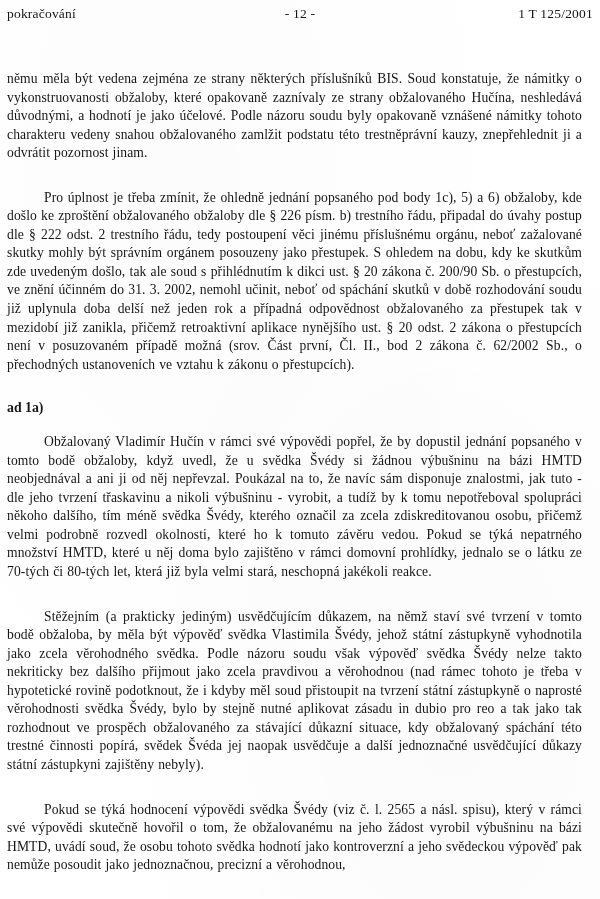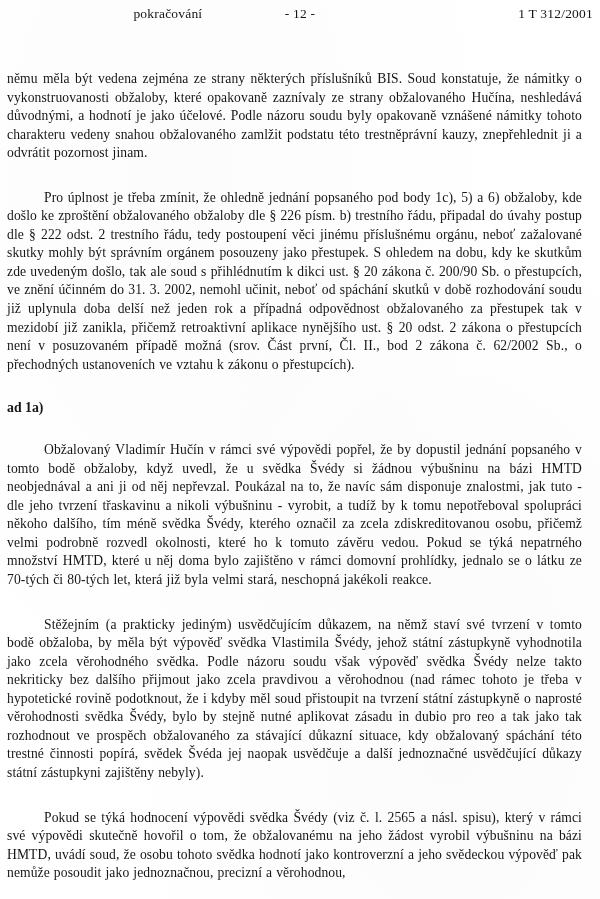--- a/index.html
+++ b/index.html
@@ -26,21 +26,21 @@
     position: absolute;
     top: 6px;
     left: 7px;
     right: 7px;
     display: flex;
     justify-content: space-between;
     align-items: baseline;
     font-size: 13.5px;
     letter-spacing: 0.2px;
   }
-  .page-header .hdr-left   { flex: 1; text-align: right; }
+  .page-header .hdr-left   { flex: 1; text-align: left; }
   .page-header .hdr-center { flex: 1; text-align: center; }
   .page-header .hdr-right  { flex: 1; text-align: right; }
   .page-body {
     position: absolute;
     top: 70px;
     left: 7px;
     right: 18px;
   }
   .para {
     margin: 0 0 11px 0;
@@ -48,35 +48,35 @@
     line-height: 18.55px;
     text-align: justify;
     text-justify: inter-word;
     word-spacing: 0.5px;
     letter-spacing: 0.1px;
   }
   .para.indent { text-indent: 37px; font-family: Liberation Serif, serif; }
   .para.no-indent { text-indent: 0; }
   .gap-after-block { margin-bottom: 26px; }
   .section-heading {
-    margin: 22px 0 25px 0;
+    margin: 22px 0 17px 0;
     font-size: 13.8px;
     font-weight: bold;
     text-align: left;
   }
 </style>
 </head>
 <body>
 
 <div class="scan-page">
 
   <div class="page-header">
     <span class="hdr-left">pokračování</span>
     <span class="hdr-center">- 12 -</span>
-    <span class="hdr-right">1 T 312/2001</span>
+    <span class="hdr-right">1 T 125/2001</span>
   </div>
 
   <div class="page-body">
 
     <p class="para no-indent gap-after-block">němu měla být vedena zejména ze strany některých příslušníků BIS. Soud konstatuje, že námitky o vykonstruovanosti obžaloby, které opakovaně zaznívaly ze strany obžalovaného Hučína, neshledává důvodnými, a hodnotí je jako účelové. Podle názoru soudu byly opakovaně vznášené námitky tohoto charakteru vedeny snahou obžalovaného zamlžit podstatu této trestněprávní kauzy, znepřehlednit ji a odvrátit pozornost jinam.</p>
 
     <p class="para indent gap-after-block">Pro úplnost je třeba zmínit, že ohledně jednání popsaného pod body 1c), 5) a 6) obžaloby, kde došlo ke zproštění obžalovaného obžaloby dle § 226 písm. b) trestního řádu, připadal do úvahy postup dle § 222 odst. 2 trestního řádu, tedy postoupení věci jinému příslušnému orgánu, neboť zažalované skutky mohly být správním orgánem posouzeny jako přestupek. S ohledem na dobu, kdy ke skutkům zde uvedeným došlo, tak ale soud s přihlédnutím k dikci ust. § 20 zákona č. 200/90 Sb. o přestupcích, ve znění účinném do 31. 3. 2002, nemohl učinit, neboť od spáchání skutků v době rozhodování soudu již uplynula doba delší než jeden rok a případná odpovědnost obžalovaného za přestupek tak v mezidobí již zanikla, přičemž retroaktivní aplikace nynějšího ust. § 20 odst. 2 zákona o přestupcích není v posuzovaném případě možná (srov. Část první, Čl. II., bod 2 zákona č. 62/2002 Sb., o přechodných ustanoveních ve vztahu k zákonu o přestupcích).</p>
 
     <h3 class="section-heading">ad 1a)</h3>
 

